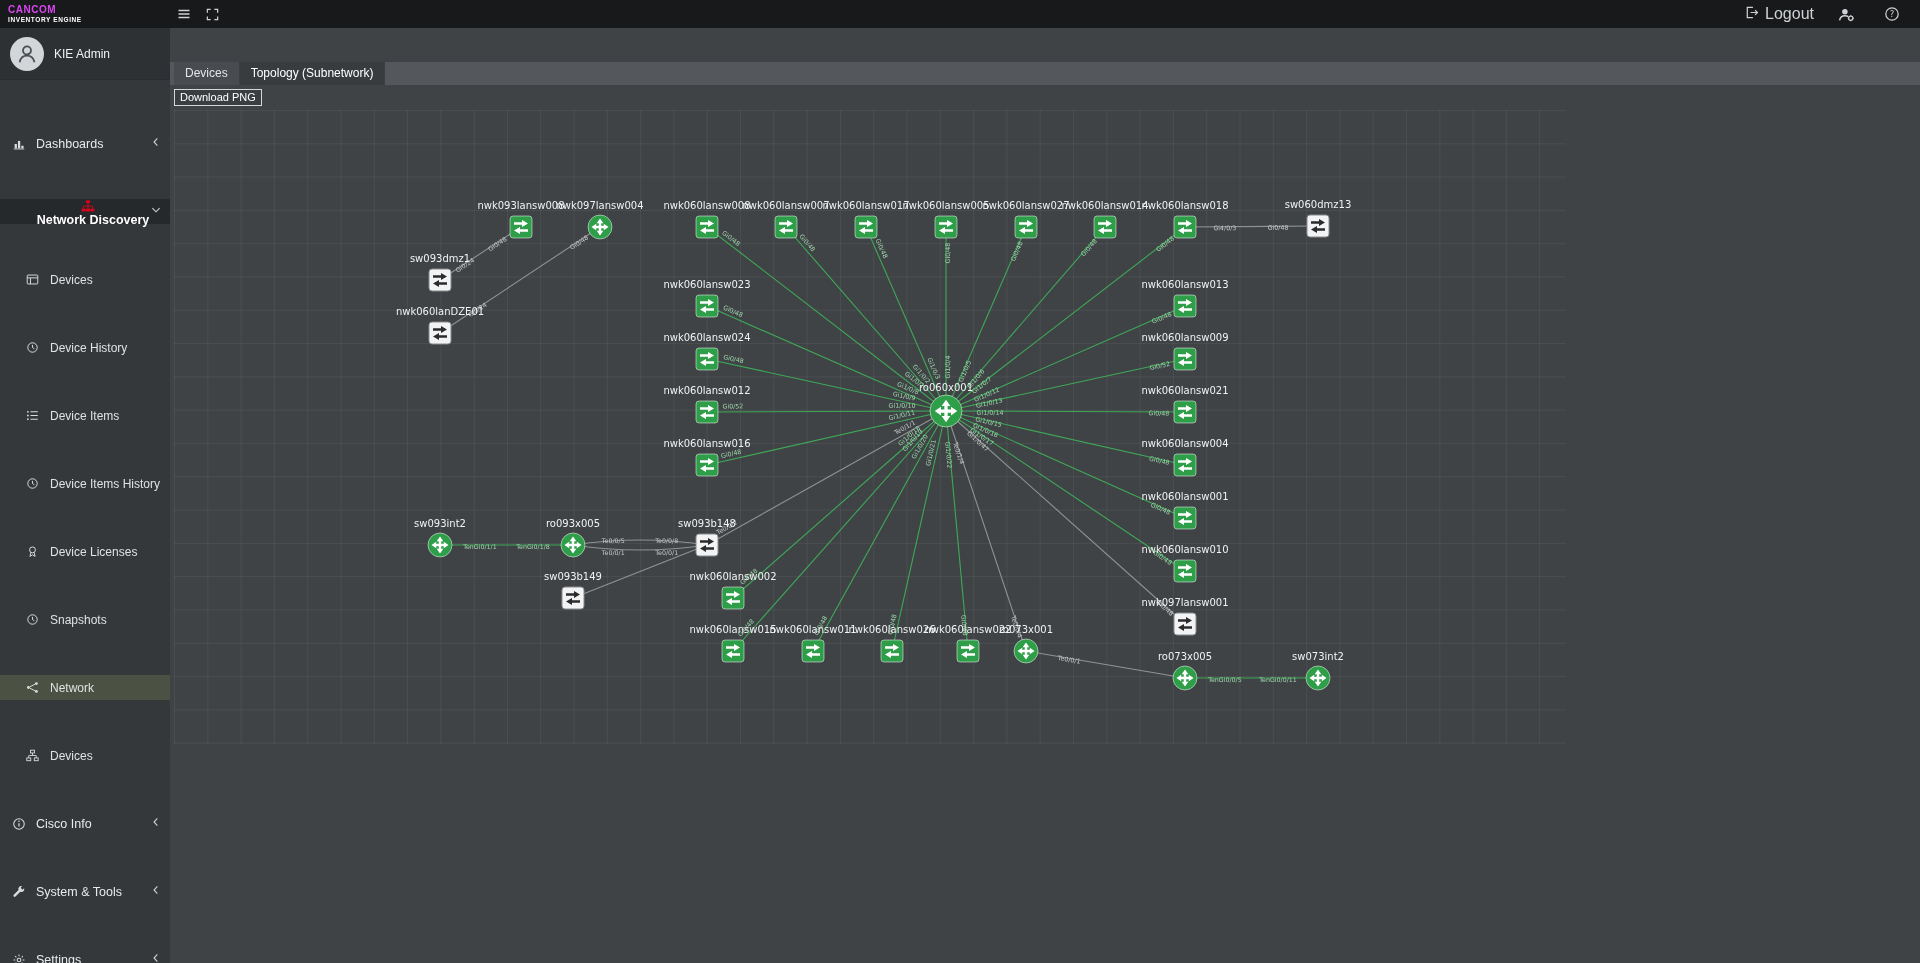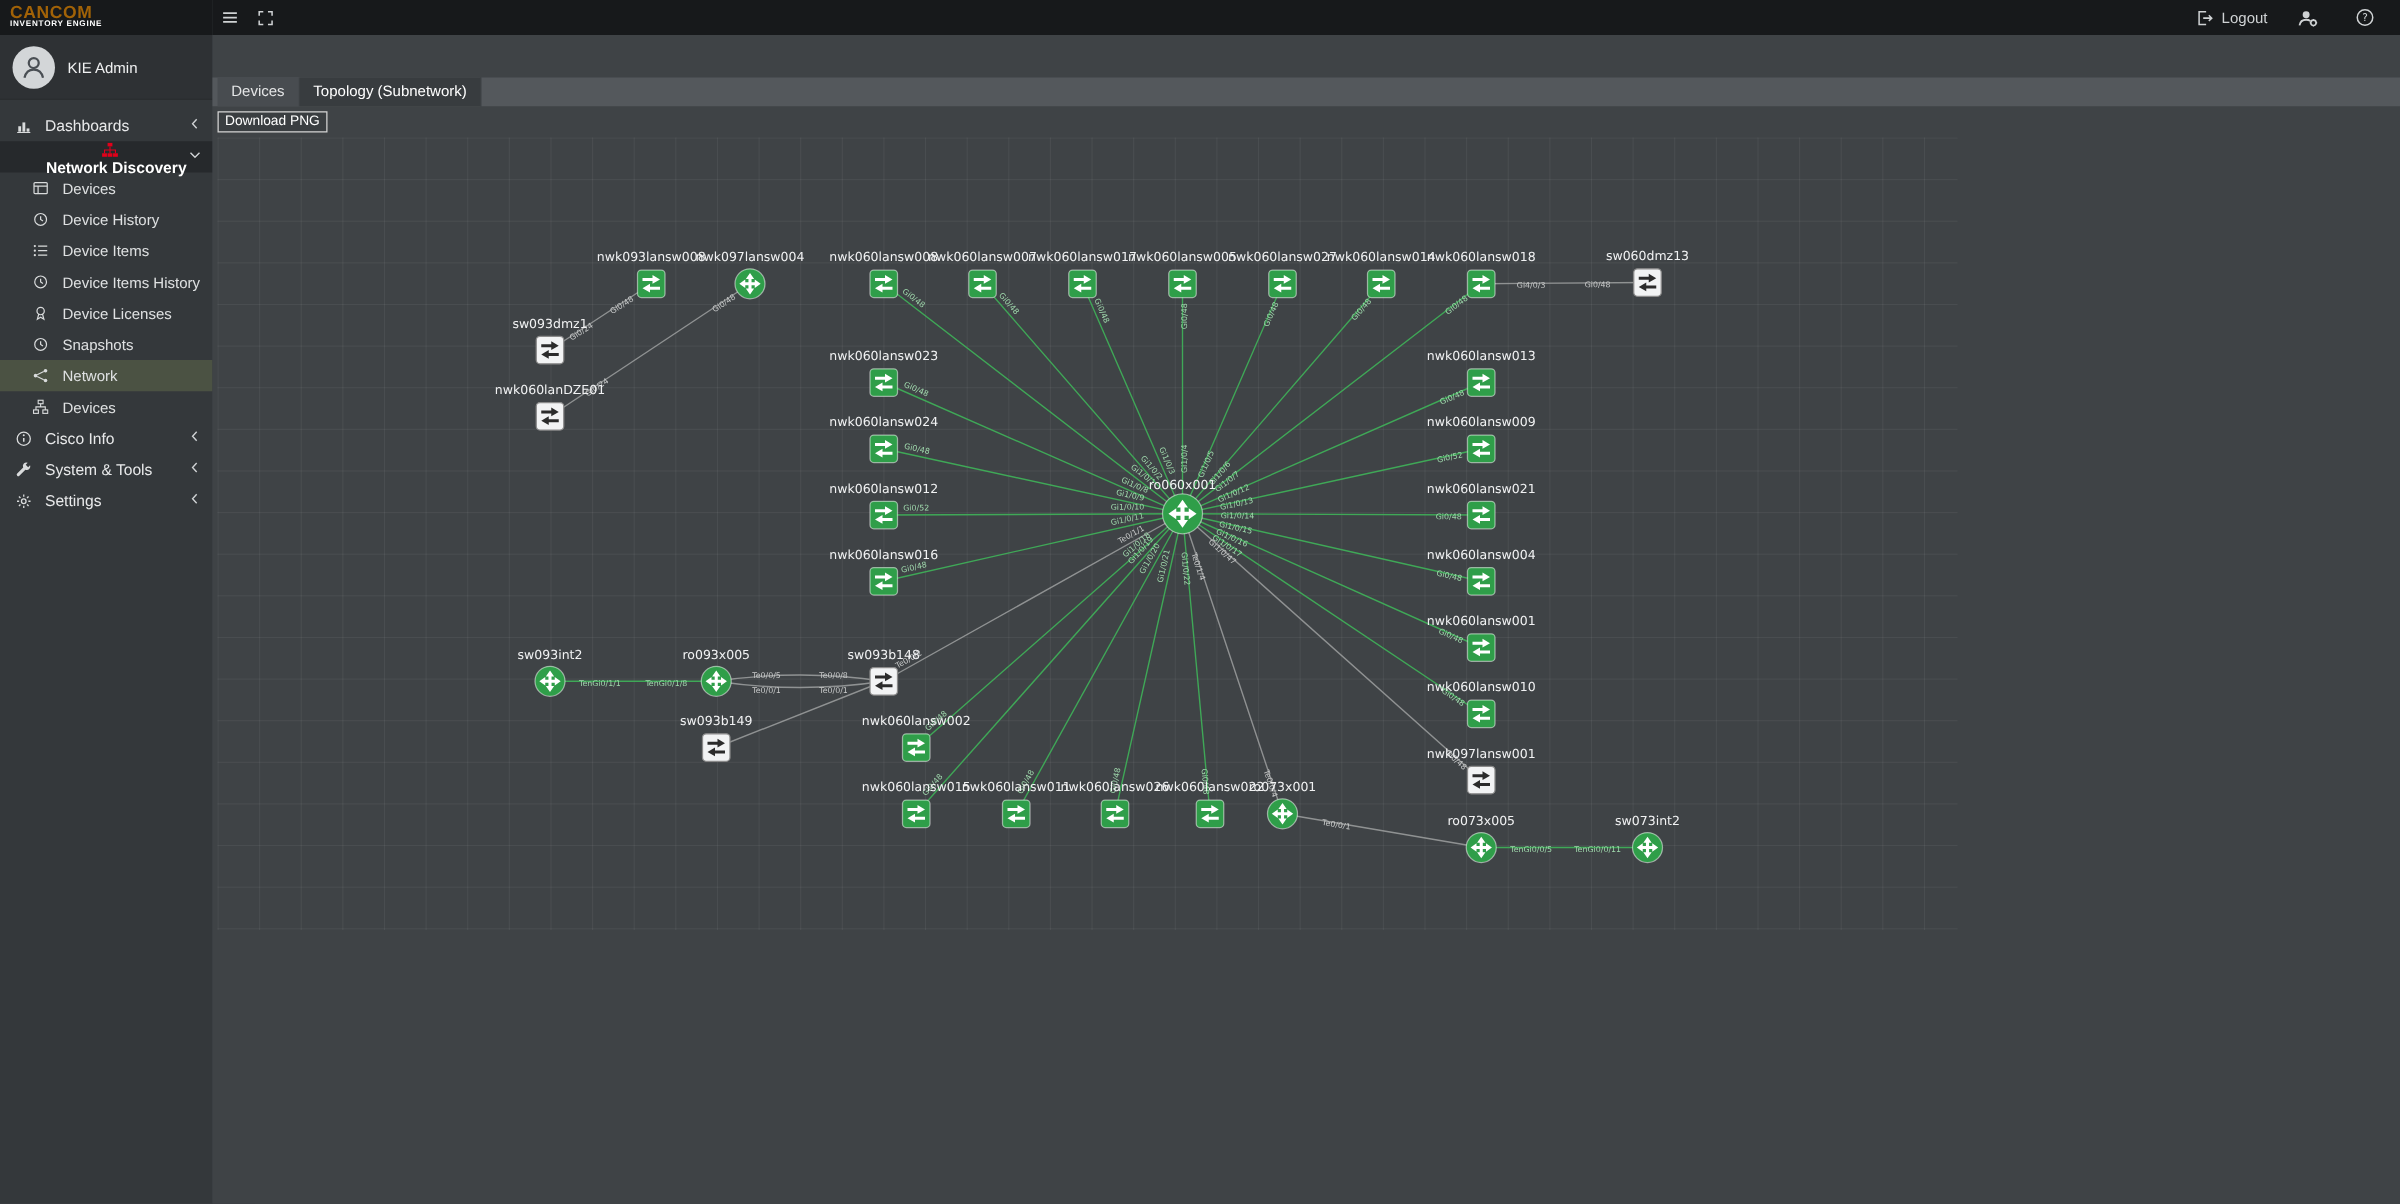--- a/index.html
+++ b/index.html
@@ -6,35 +6,35 @@
   html,body { width:1920px; height:963px; overflow:hidden; background:#3f4346;
     font-family:"Liberation Sans","DejaVu Sans",sans-serif; }
   body { position:relative; }
 
   
   #topbar { position:absolute; left:170px; top:0; width:1750px; height:28px;
     background:#17191b; display:flex; align-items:center; color:#cfd2d4; }
   .tb-icon { width:28px; height:28px; display:flex; align-items:center; justify-content:center;
     color:#cfd2d4; cursor:pointer; }
   #topbar-right { margin-left:auto; display:flex; align-items:center; gap:18px; padding-right:14px; }
-  .tb-logout { display:flex; align-items:center; gap:6px; font-size:12px; cursor:pointer; }
+  .tb-logout { display:flex; gap:6px; font-size:16px; cursor:pointer; }
 
   
   #sidebar { position:absolute; left:0; top:0; width:170px; height:963px; background:#34383b; }
   #brand { height:28px; background:#17191b; padding:3px 0 0 8px; }
-  #brand .b1 { color:#a16207; font-weight:bold; font-size:14px; letter-spacing:.5px; line-height:13px; }
+  #brand .b1 { color:#d946ef; font-weight:bold; font-size:10px; letter-spacing:.5px; line-height:13px; }
   #brand .b2 { color:#ffffff; font-weight:bold; font-size:6.5px; letter-spacing:.6px; }
   #user-row { height:52px; background:#2e3134; display:flex; align-items:center; gap:10px;
     padding-left:10px; border-bottom:1px solid #2a2d2f; }
   #avatar { width:34px; height:34px; border-radius:50%; background:#d3d6d8; display:flex;
     align-items:center; justify-content:center; }
   #user-name { color:#f0f1f2; font-size:12px; }
   #sidebar-menu { padding-top:8px; }
   .menu-item { height:25px; display:flex; align-items:center; color:#dfe1e2; font-size:12px;
-    cursor:pointer; position:relative; }
+    cursor:pointer; position:relative;margin-top:43px; }
   .menu-item.parent { padding-left:12px; font-size:12.5px; color:#e8e9ea; }
   .menu-item.child { padding-left:26px; }
   .menu-item .mi-icon { width:20px; display:flex; align-items:center; color:#d9dbdc; }
   .menu-item .mi-label { margin-left:4px; white-space:nowrap; }
   .menu-item .mi-chev { position:absolute; right:8px; top:5px; color:#cfd2d4; }
   .menu-item.active { background:#26292c; font-weight:bold; color:#ffffff;flex-direction:column; }
   .menu-item.selected { background:#4b5243; }
 
   
   #main { position:absolute; left:170px; top:28px; width:1750px; height:935px; background:#3f4346; }

